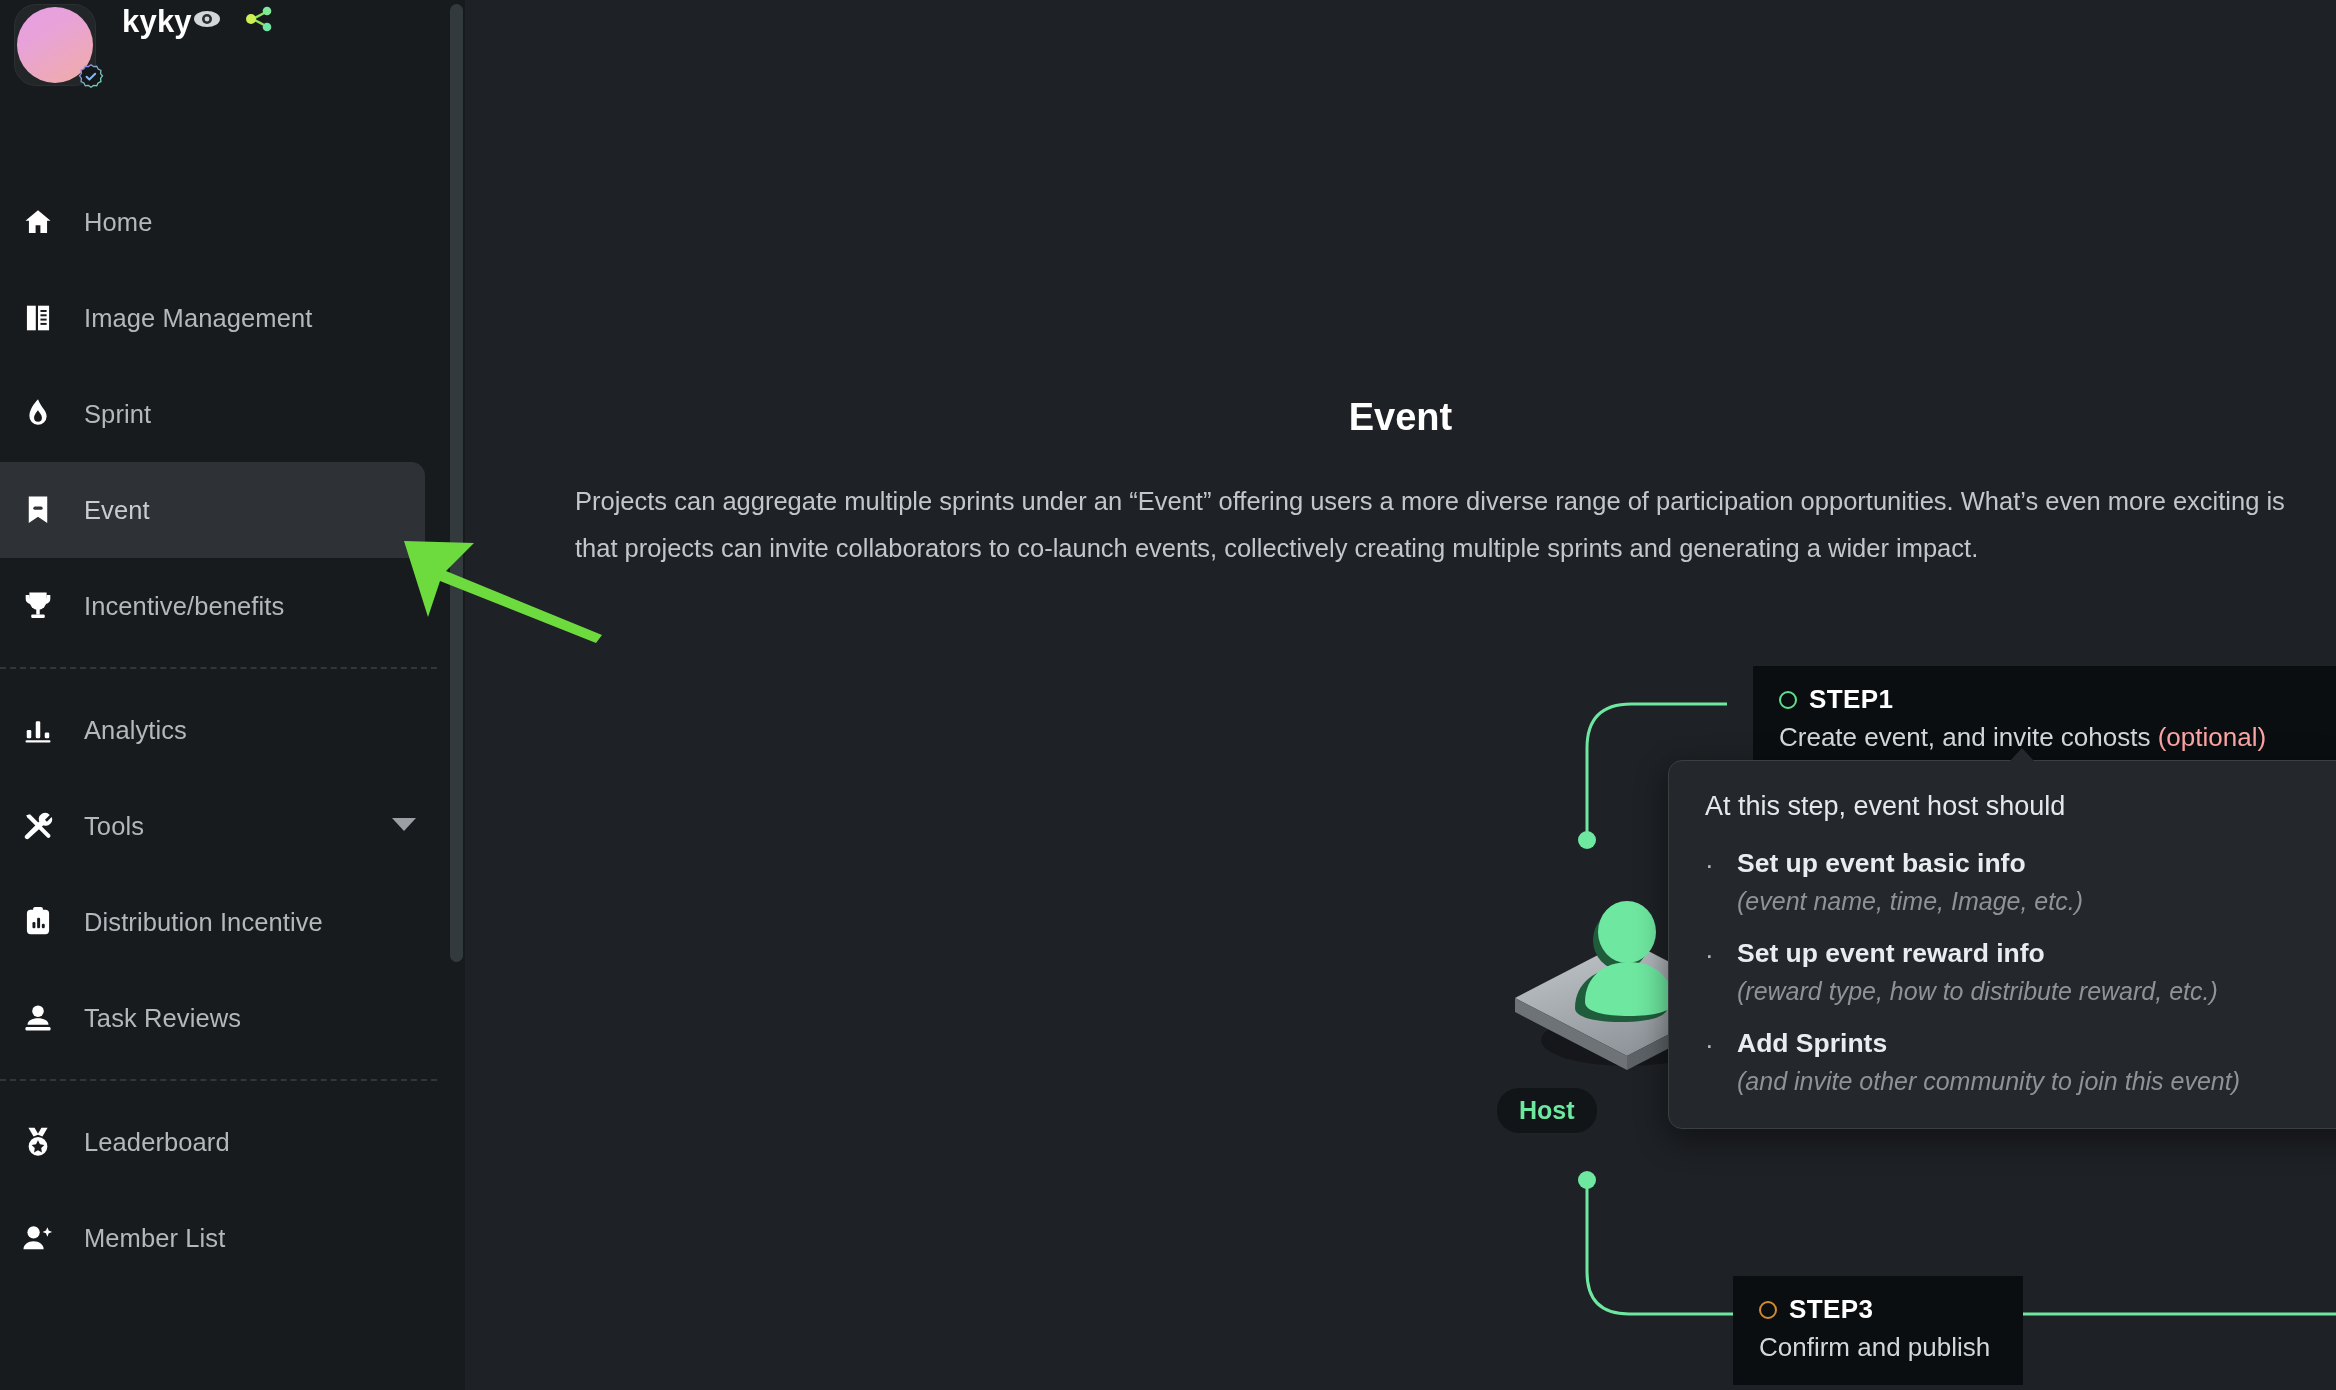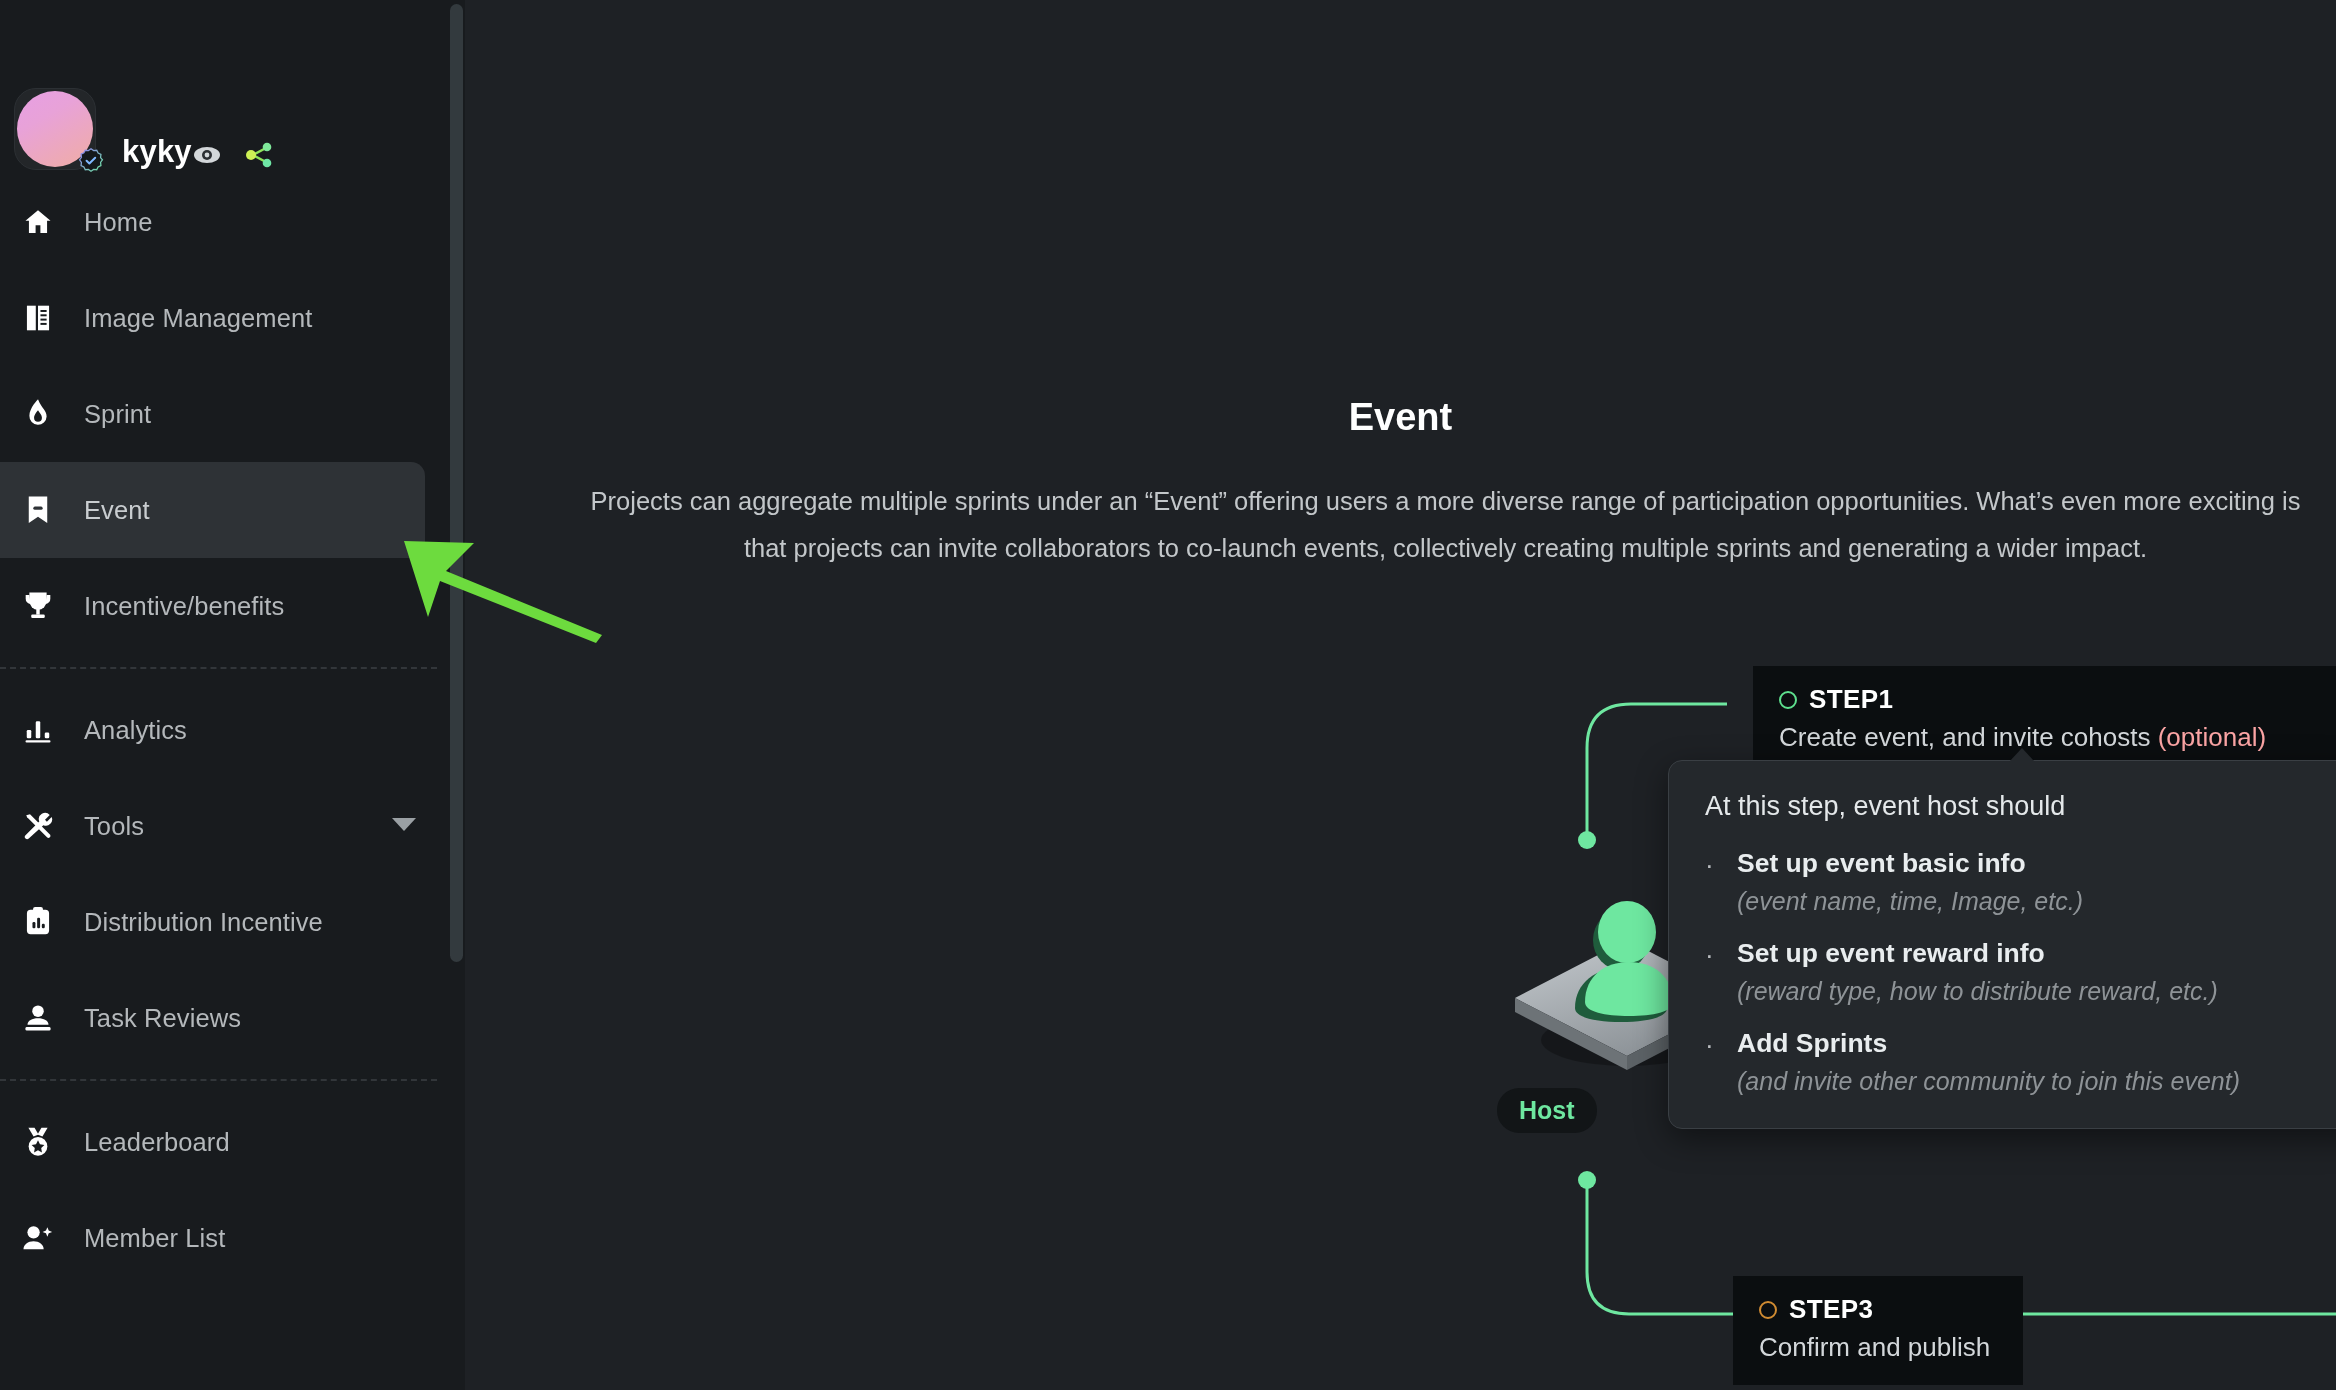--- a/index.html
+++ b/index.html
@@ -13,22 +13,22 @@
 
   
   .sidebar {
     position: relative;
     width: 465px; height: 1390px;
     background: #181b1e;
     flex: 0 0 465px;
     overflow: hidden;
   }
   .sb-header {
-    display: flex; align-items: flex-end;
-    height: 170px; padding: 12px 18px 0 14px;
+    display: flex; align-items: flex-start;
+    height: 170px; padding: 4px 18px 0 14px;
     position: relative;
   }
   .avatar-wrap { position: relative; width: 82px; height: 82px; flex: 0 0 82px; }
   .avatar {
     width: 82px; height: 82px; border-radius: 22px;
     background: #232629;
     display: flex; align-items: center; justify-content: center;
     border: 1px solid #2c3034;
   }
   .avatar-inner {
@@ -83,21 +83,21 @@
     flex: 1; height: 1390px;
     background: #1e2125;
   }
   .page-title {
     position: absolute; top: 396px; left: 0; right: 0;
     text-align: center;
     font-size: 38px; font-weight: 700; color: #ffffff;
   }
   .page-desc {
     position: absolute; top: 478px; left: 110px; right: 20px;
-    text-align: center;
+    text-align: left;
     font-size: 25.5px; line-height: 1.86; color: #c3c7ca; font-weight: 400;
   }
 
   
   .diagram { position: absolute; inset: 0; }
   .flow-svg { position: absolute; top: 0; left: 0; }
 
   
   .step-card {
     position: absolute;

